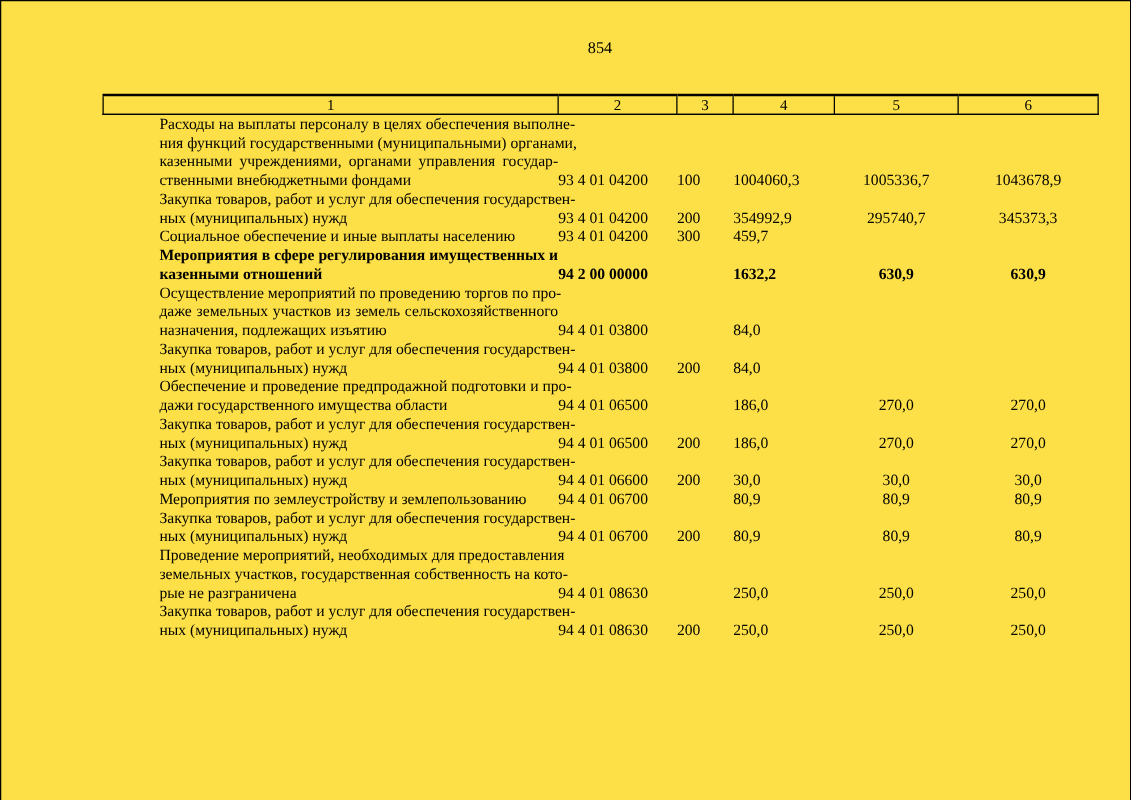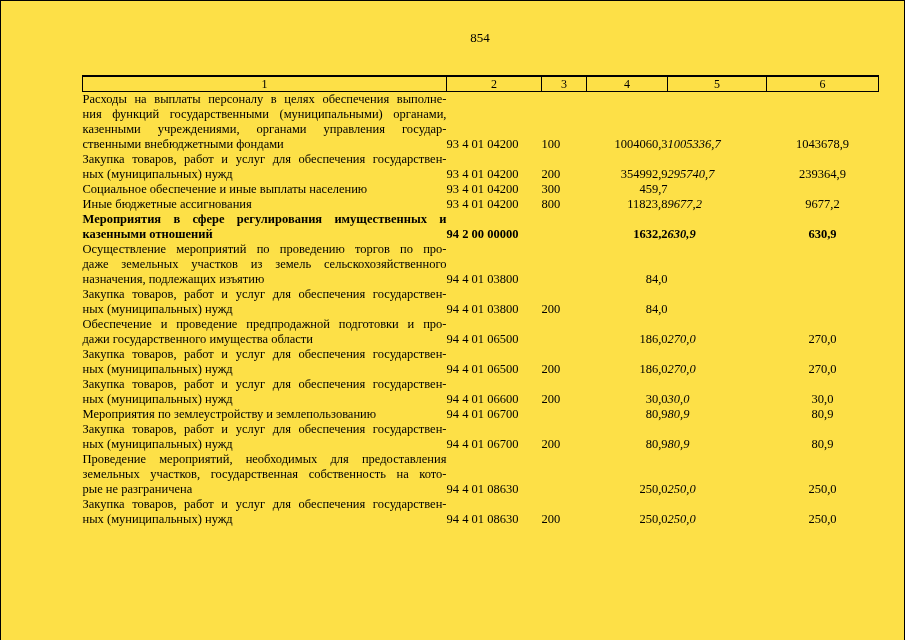--- a/index.html
+++ b/index.html
@@ -41,25 +41,25 @@
     padding: 0;
     vertical-align: bottom;
     font-size: 12.5px;
     line-height: 15px;
     white-space: nowrap;
     overflow: visible;
   }
   td.c1 { padding: 0 5px 0 7px; white-space: normal; }
   td.c2 { padding-left: 12px; }
   td.c3 { text-align: left; }
-  td.c4 { text-align: right; padding-right: 2px; }
-  td.c5 { text-align: left; padding-right: 3px; font-style: italic; }
+  td.c4 { padding-right: 2px; }
+  td.c5 { text-align: center; padding-right: 3px; }
   td.c6 { text-align: center; padding-right: 7px; }
   tr.bold td { font-weight: bold; }
-  .line { text-align: justify; text-align-last: justify; }
+  .line { text-align: justify; text-align-last: justify; margin-left: 45px; }
   .line.last { text-align: center; text-align-last: left; }
 </style>
 </head>
 <body>
 
 <div class="page">
   <div class="page-number">854</div>
 
   <table class="budget">
     <colgroup>
@@ -96,42 +96,32 @@
         </tr>
         <tr>
           <td class="c1">
             <div class="line">Закупка товаров, работ и услуг для обеспечения государствен-</div>
             <div class="line last">ных (муниципальных) нужд</div>
           </td>
           <td class="c2">93 4 01 04200</td>
           <td class="c3">200</td>
           <td class="c4">354992,9</td>
           <td class="c5">295740,7</td>
-          <td class="c6">239364,9</td>
+          <td class="c6">345373,3</td>
         </tr>
         <tr>
           <td class="c1">
             <div class="line last">Социальное обеспечение и иные выплаты населению</div>
           </td>
           <td class="c2">93 4 01 04200</td>
           <td class="c3">300</td>
           <td class="c4">459,7</td>
           <td class="c5"></td>
           <td class="c6"></td>
         </tr>
-        <tr>
-          <td class="c1">
-            <div class="line last">Иные бюджетные ассигнования</div>
-          </td>
-          <td class="c2">93 4 01 04200</td>
-          <td class="c3">800</td>
-          <td class="c4">11823,8</td>
-          <td class="c5">9677,2</td>
-          <td class="c6">9677,2</td>
-        </tr>
         <tr class="bold">
           <td class="c1">
             <div class="line">Мероприятия в сфере регулирования имущественных и</div>
             <div class="line last">казенными отношений</div>
           </td>
           <td class="c2">94 2 00 00000</td>
           <td class="c3"></td>
           <td class="c4">1632,2</td>
           <td class="c5">630,9</td>
           <td class="c6">630,9</td>

